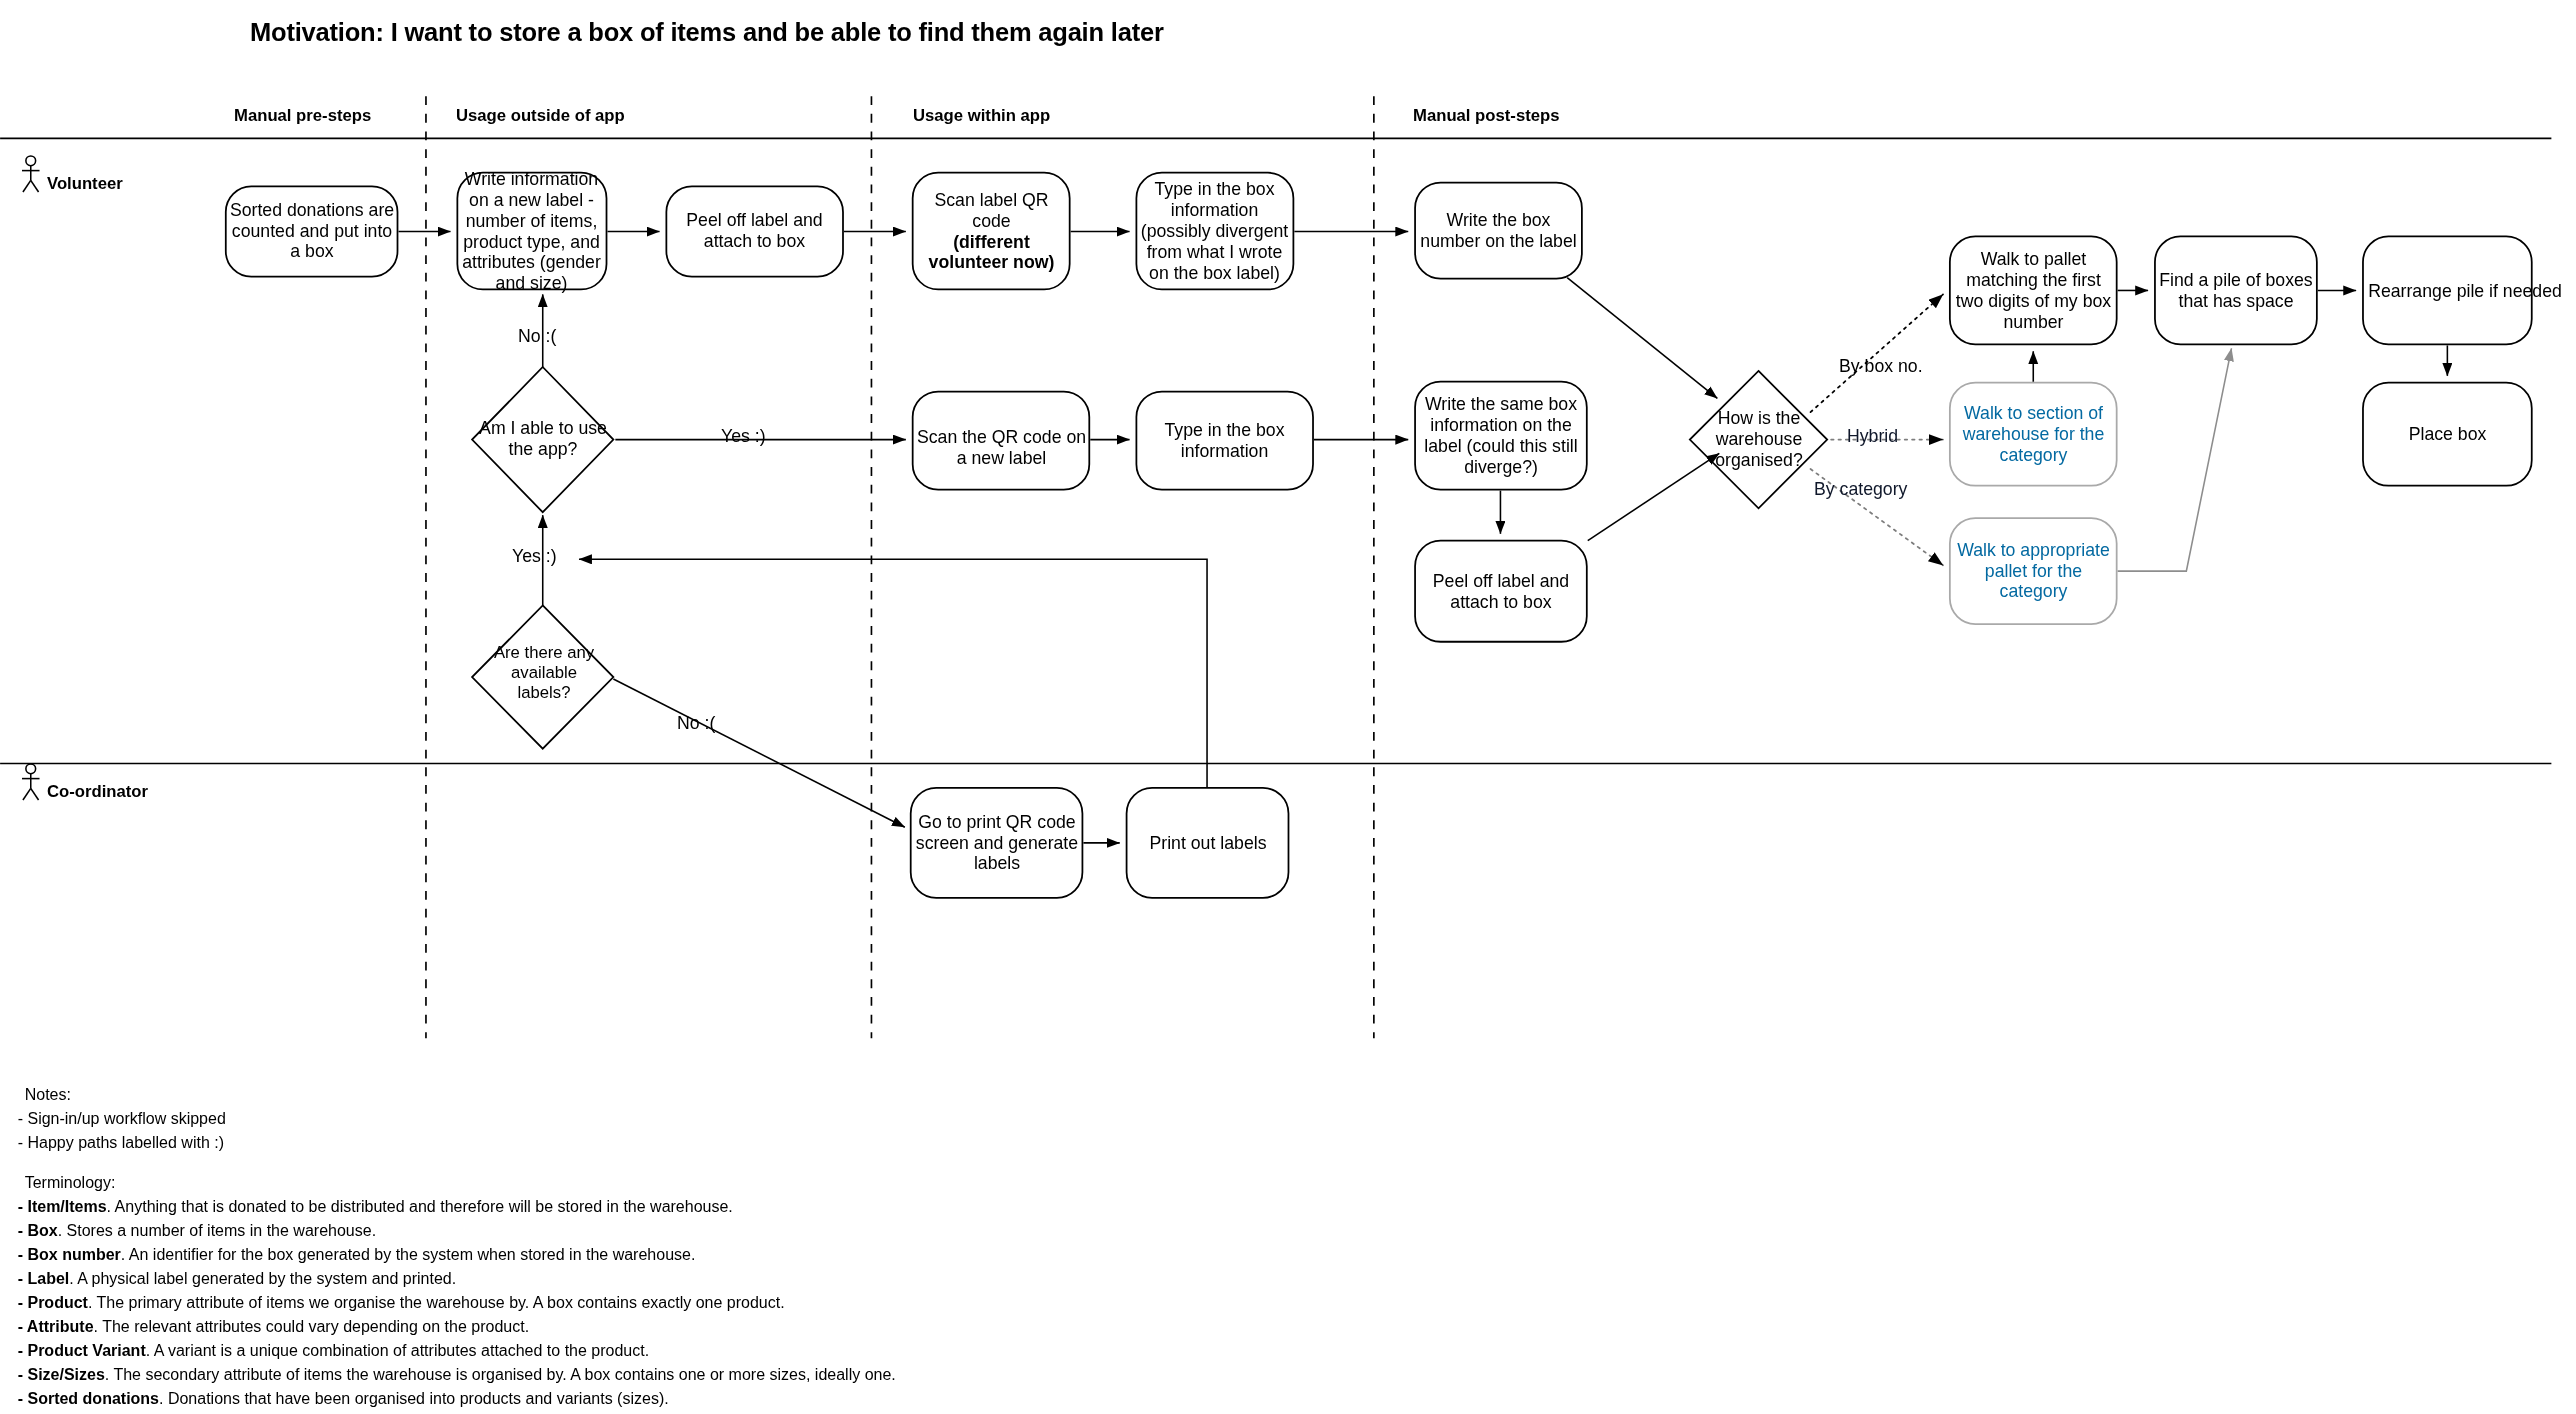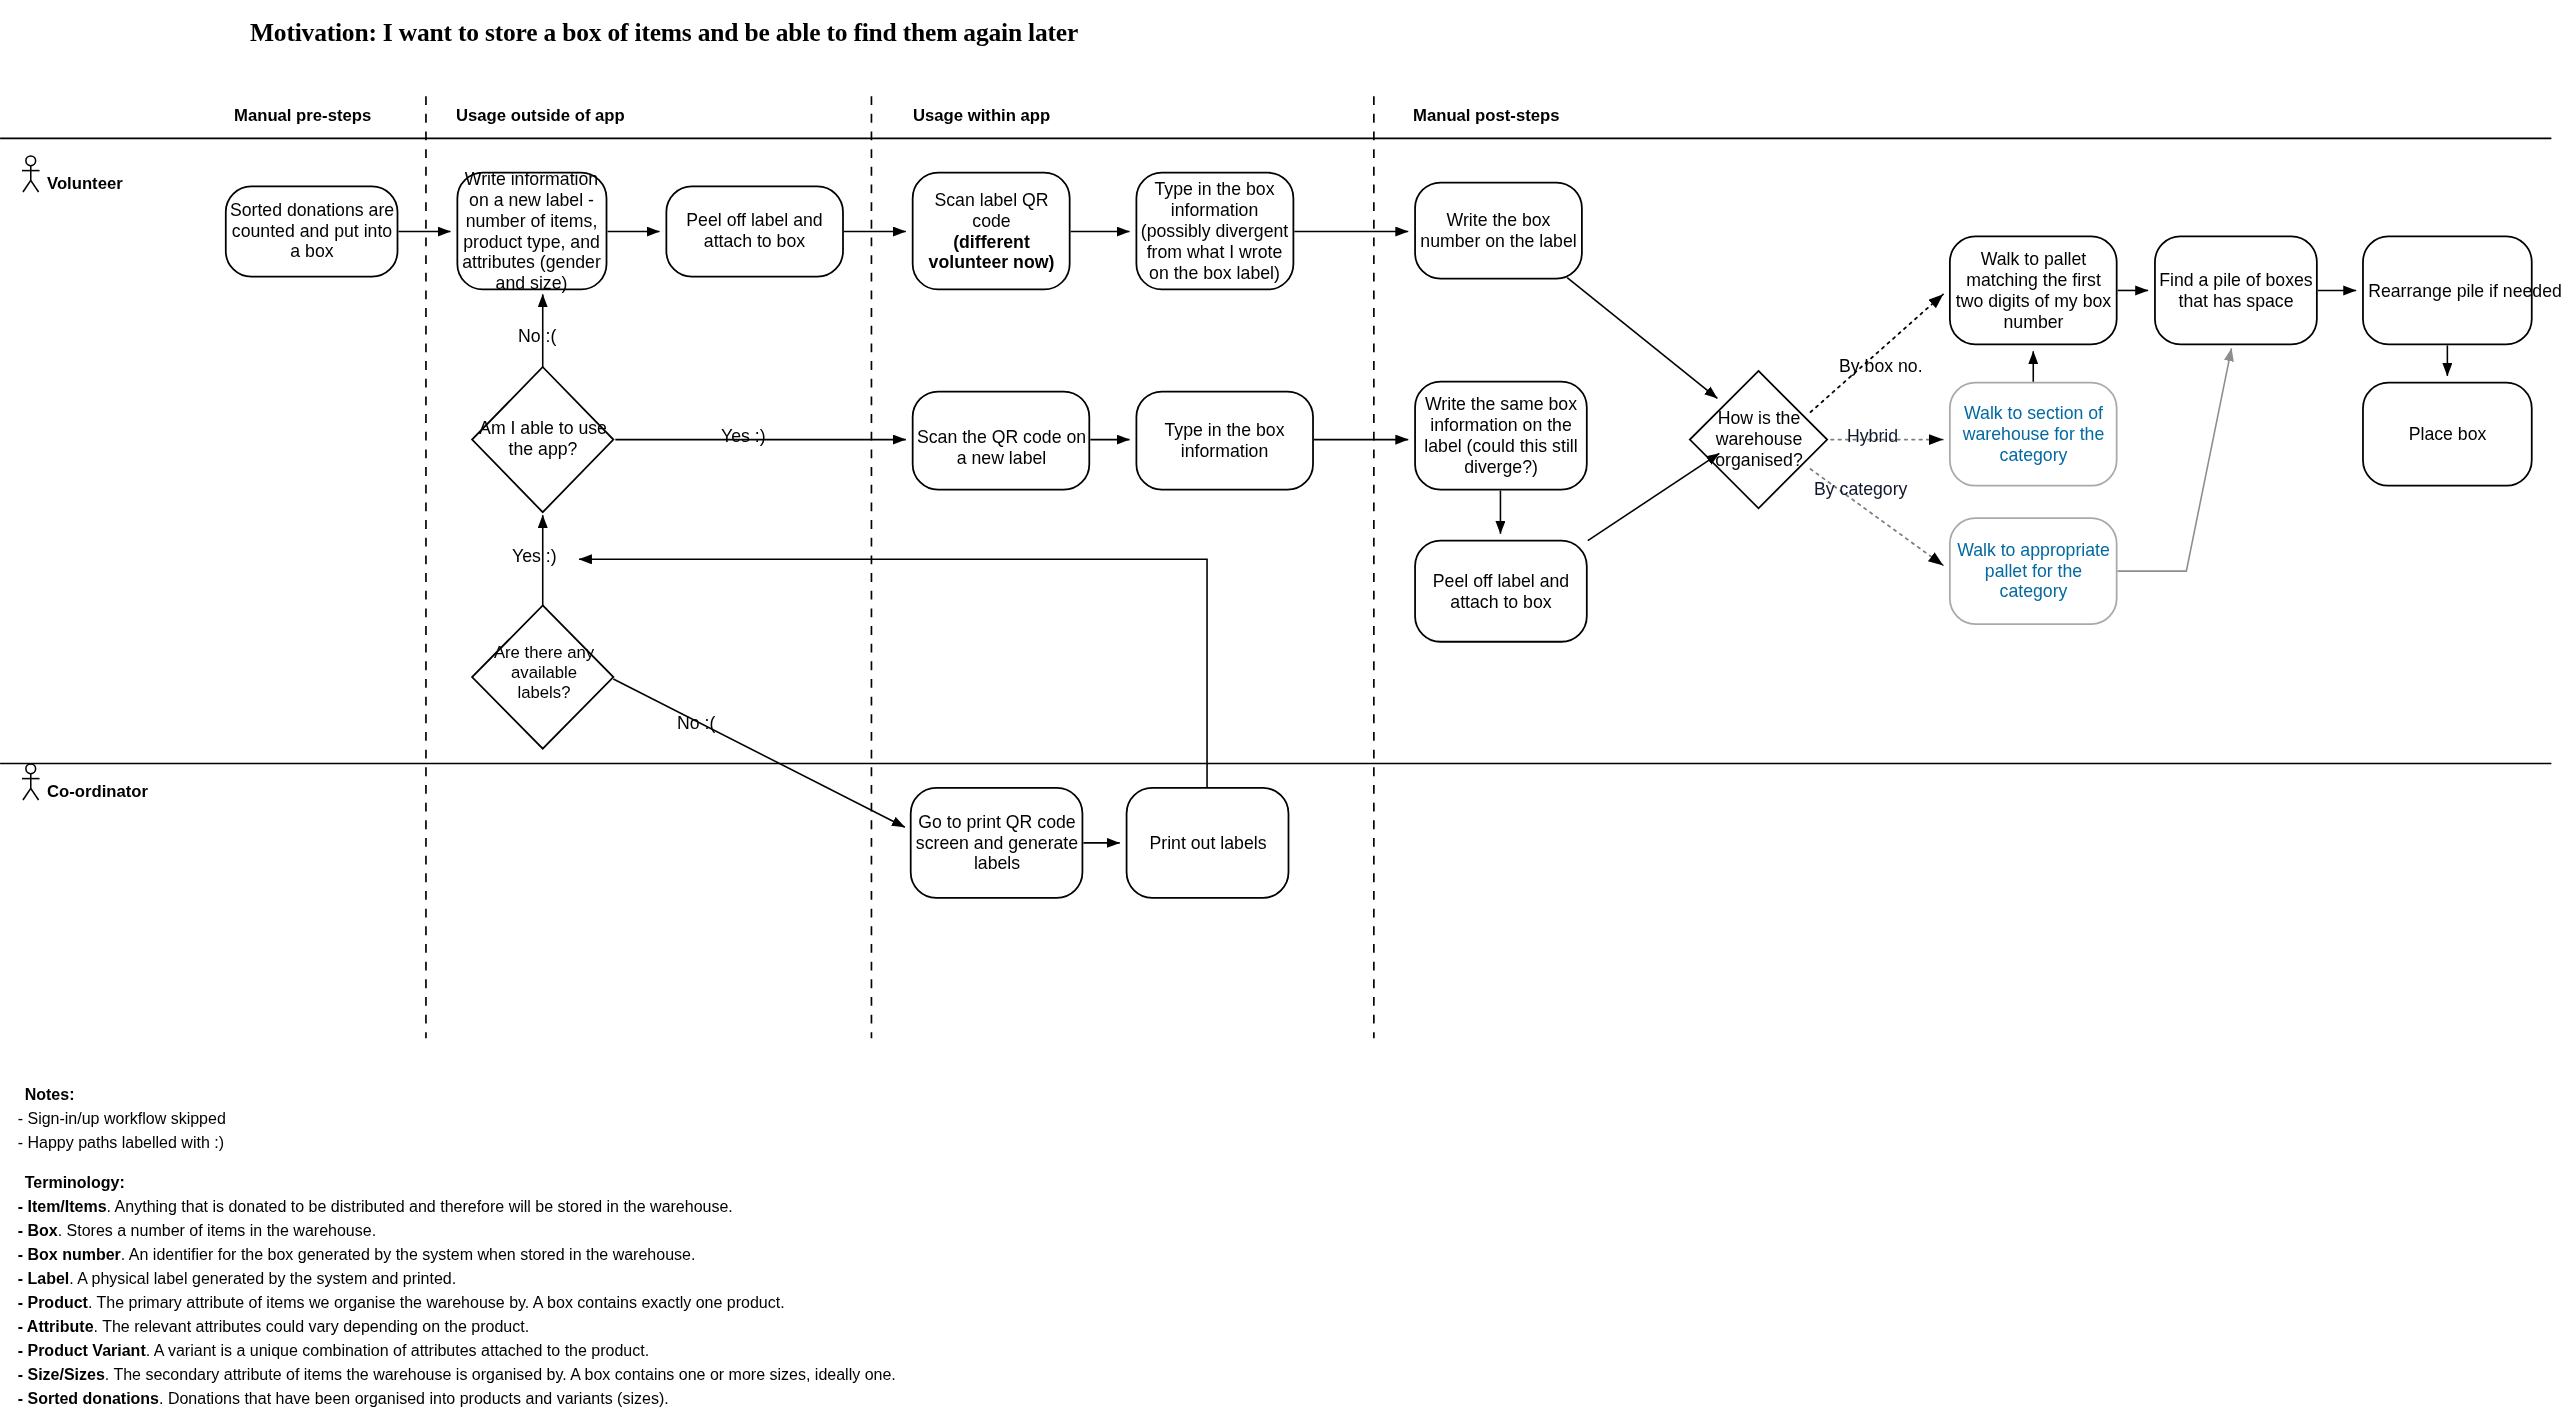--- a/index.html
+++ b/index.html
@@ -2,38 +2,38 @@
 <html><head>
 <meta charset="utf-8">
 <style>
   html,body{margin:0;padding:0;background:#ffffff;}
   body{width:2576px;height:1414px;position:relative;overflow:hidden;
        font-family:"Liberation Sans","DejaVu Sans",sans-serif;color:#000;}
   #board{position:absolute;inset:0;}
   svg{position:absolute;left:0;top:0;width:2576px;height:1414px;overflow:visible;}
 
   .title{position:absolute;left:250px;top:17.7px;font-size:25.5px;font-weight:bold;
-         letter-spacing:-0.2px;white-space:nowrap;font-family:Liberation Serif, serif;}
+         letter-spacing:-0.2px;white-space:nowrap;}
 
   .colhdr{position:absolute;font-size:16.7px;font-weight:bold;white-space:nowrap;}
 
   .lanelbl{position:absolute;font-size:16.7px;font-weight:bold;white-space:nowrap;}
 
   .actor{position:absolute;width:25.5px;height:39px;}
 
   .nodetext{position:absolute;display:flex;align-items:center;justify-content:center;
             text-align:center;font-size:17.7px;line-height:1.18;pointer-events:none;}
   .nodetext span{display:block;width:100%;}
   .muted{color:#0369a1;}
 
   .edgelbl{position:absolute;font-size:17.7px;white-space:nowrap;}
   .edgelbl.muted{color:#0f172a;}
 
   .notes{position:absolute;left:17.7px;font-size:16px;line-height:1.5;}
-  .notes .hd{font-weight:bold;padding-left:7px;}
+  .notes .hd{font-weight:normal;padding-left:7px;}
   .notes .term b{font-weight:bold;}
   .gap{height:15.7px;}
 </style>
 </head>
 <body>
 
 <div id="board">
 
   <div class="title">Motivation: I want to store a box of items and be able to find them again later</div>
 

